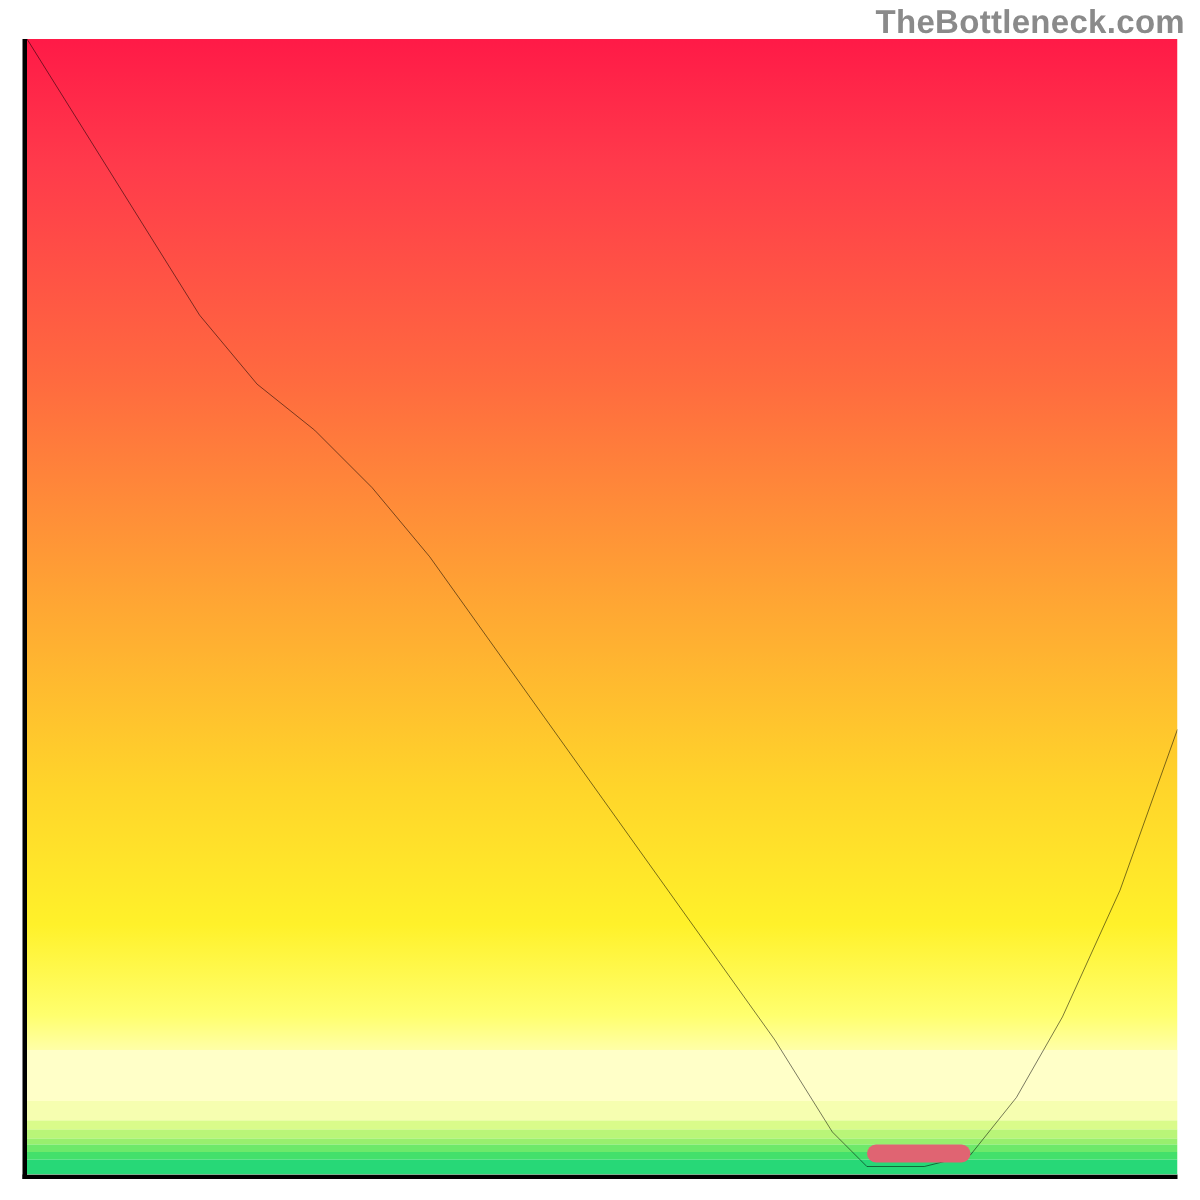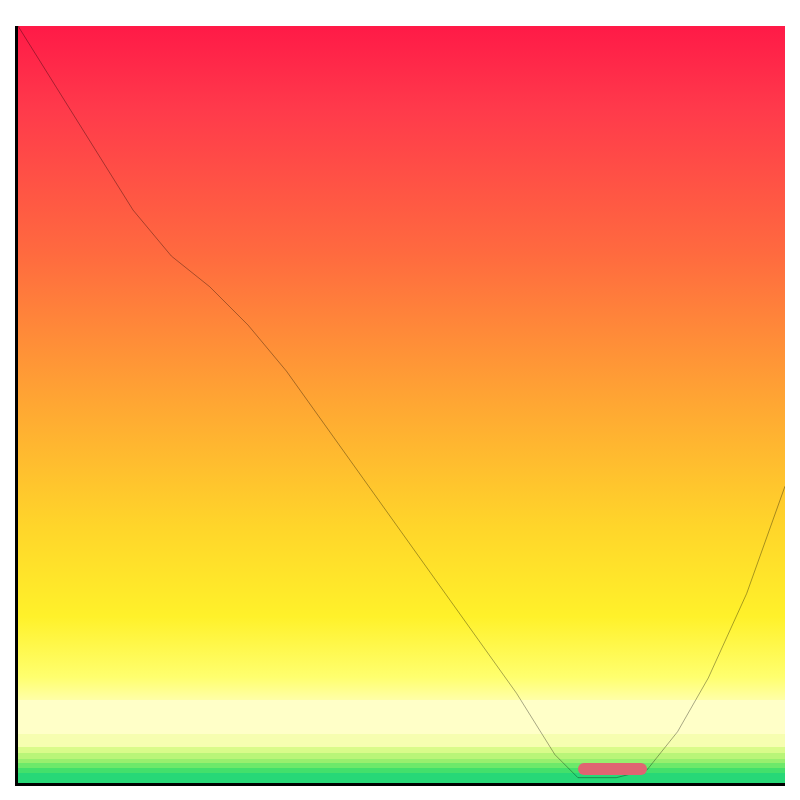--- a/index.html
+++ b/index.html
@@ -82,20 +82,21 @@
     position: absolute;
     z-index: 2;
     background: #e06472;
     border-radius: 999px;
   }
 </style>
 </head>
 <body>
 <div class="wrap">
 
+  <div class="watermark">TheBottleneck.com</div>
 
   <div class="plot">
     <div class="bg">
       <div class="grad-main"></div>
       <div class="strip pale"></div>
       <div class="strip pale2"></div>
       <div class="strip lime1"></div>
       <div class="strip lime2"></div>
       <div class="strip lime3"></div>
       <div class="strip green1"></div>

